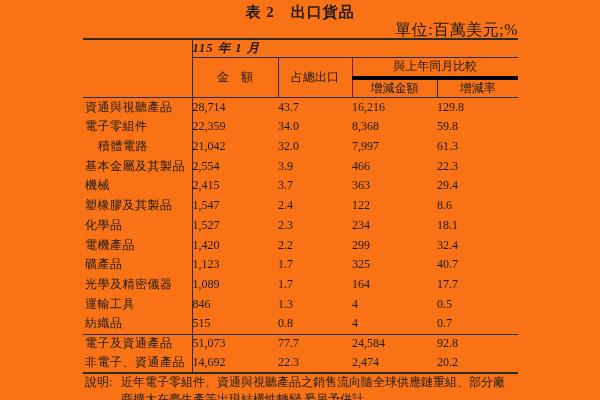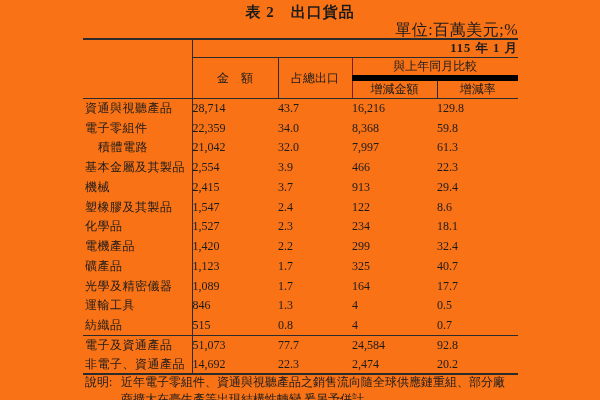--- a/index.html
+++ b/index.html
@@ -38,35 +38,36 @@
     white-space: nowrap;
     overflow: hidden;
   }
   
   th.corner {
     border-right: 1.5px solid #2b2b2b;
     border-bottom: 1.5px solid #2b2b2b;
   }
   th.period {
     height: 17px;
-    text-align: right;
+    text-align: left;
     font-weight: bold;
     font-size: 12.5px;
     border-bottom: 1px solid #2b2b2b;
     letter-spacing: 1px;
+    font-style: italic;
   }
   th.h-amount, th.h-share {
     border-bottom: 1.5px solid #2b2b2b;
   }
   th.h-amount { border-right: 1px solid #2b2b2b; }
   th.h-share  { border-right: 1px solid #7f1d1d; }
   th.h-cmp {
     height: 20px;
     text-align: center;
-    border-bottom: 6px solid #000000;
+    border-bottom: 4px solid #000000;
   }
   th.h-chgamt, th.h-chgrate {
     height: 19px;
     text-align: center;
     border-bottom: 1.5px solid #2b2b2b;
   }
   th.h-chgamt { border-right: 1px solid #2b2b2b; }
   
   tbody.main tr    { height: 19.75px; }
   tbody.summary tr { height: 19.4px; margin-top: 17px; }
@@ -150,21 +151,21 @@
           <td class="lbl">基本金屬及其製品</td>
           <td class="num">2,554</td>
           <td class="num">3.9</td>
           <td class="num">466</td>
           <td class="num">22.3</td>
         </tr>
         <tr>
           <td class="lbl">機械</td>
           <td class="num">2,415</td>
           <td class="num">3.7</td>
-          <td class="num">913</td>
+          <td class="num">363</td>
           <td class="num">29.4</td>
         </tr>
         <tr>
           <td class="lbl">塑橡膠及其製品</td>
           <td class="num">1,547</td>
           <td class="num">2.4</td>
           <td class="num">122</td>
           <td class="num">8.6</td>
         </tr>
         <tr>

